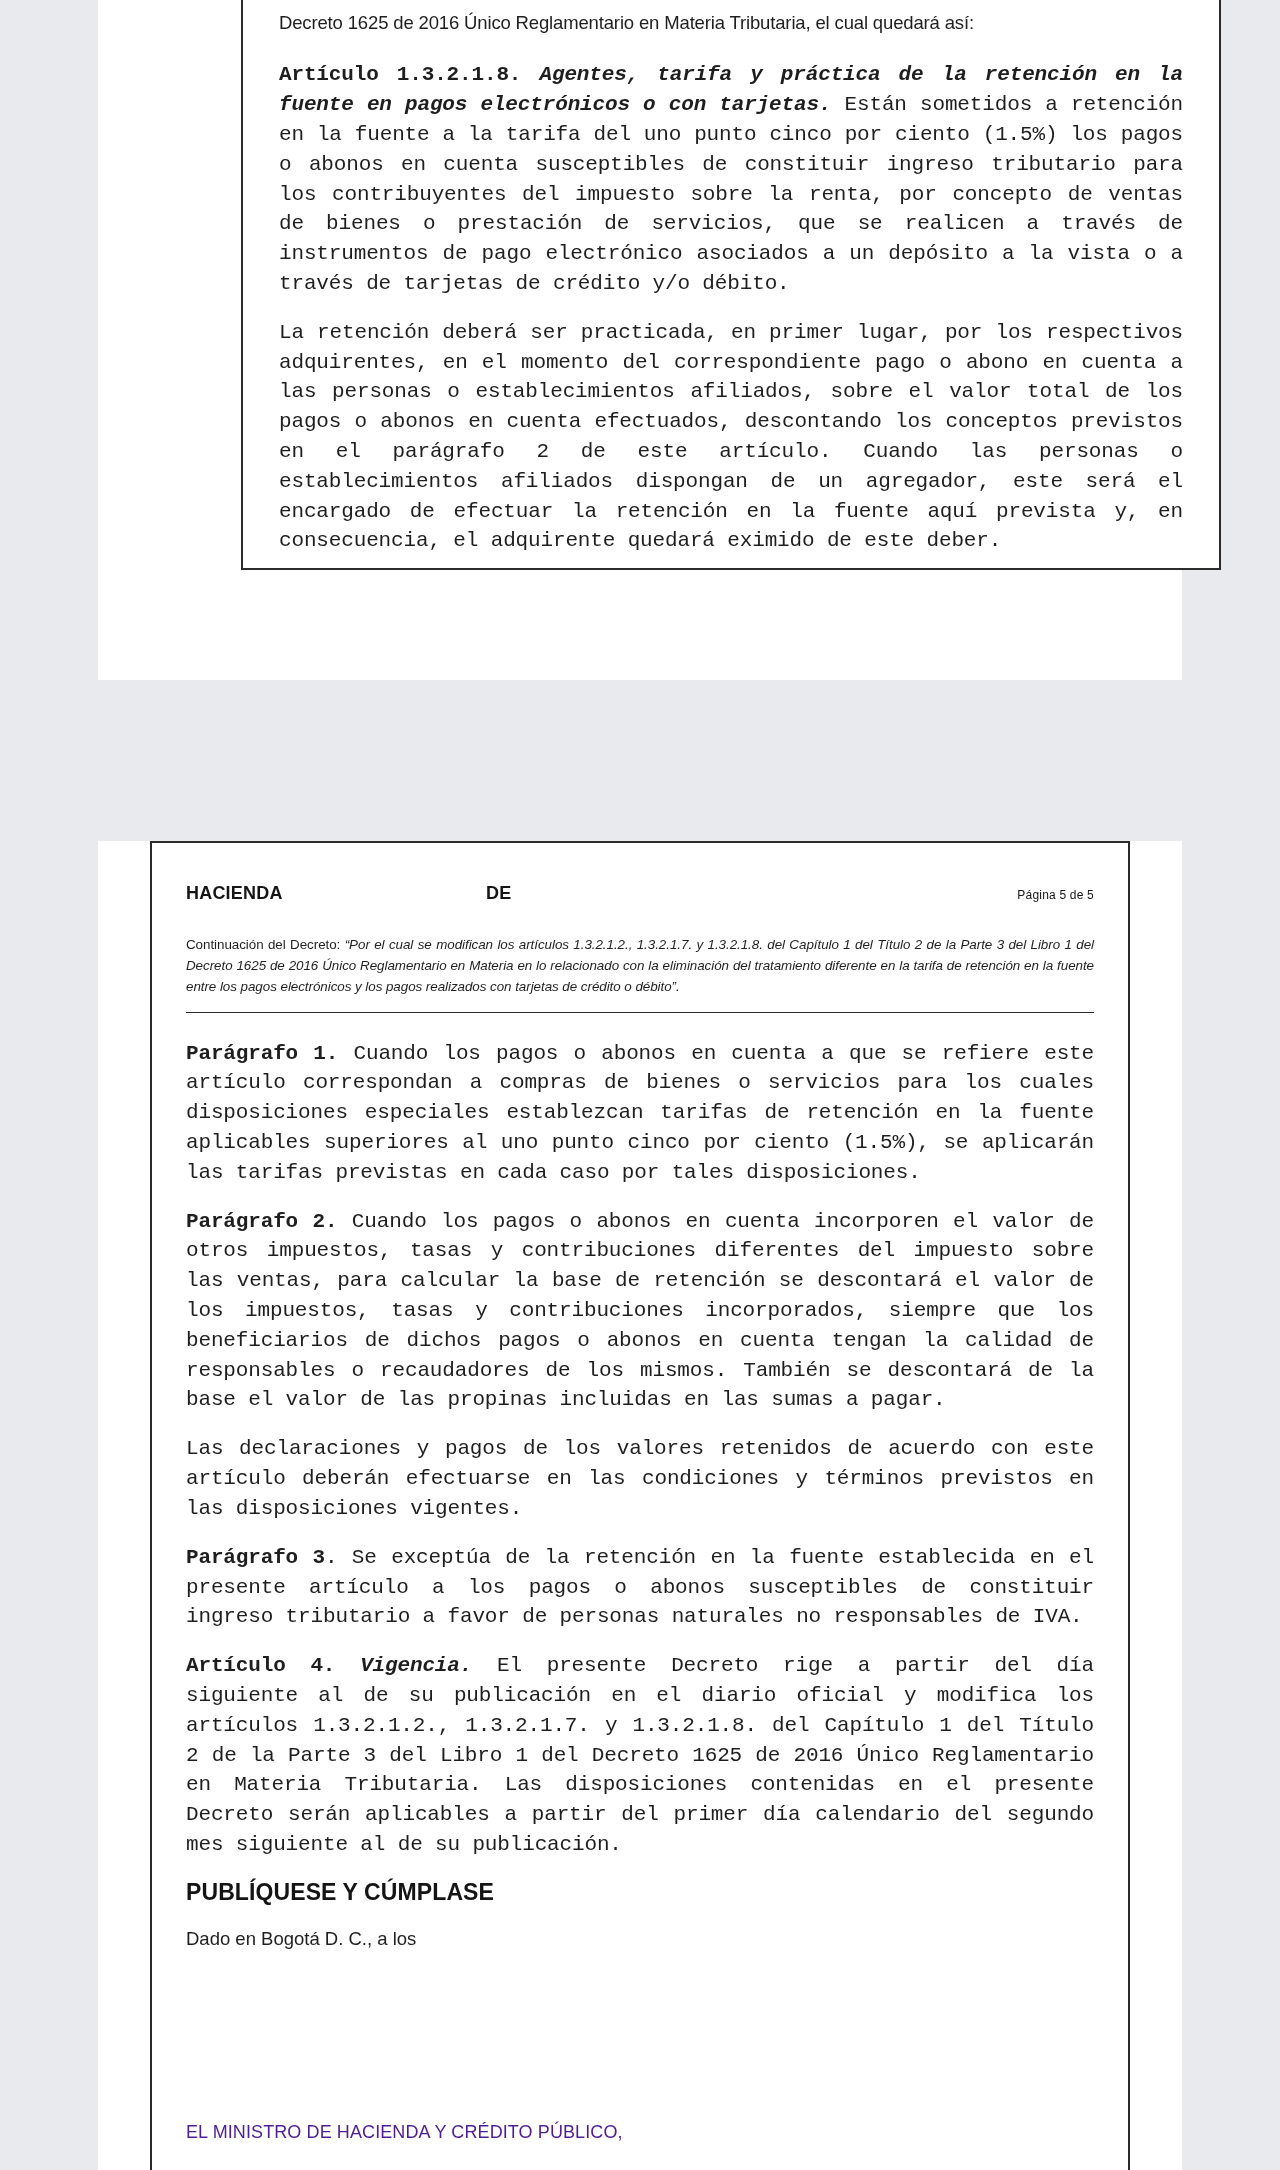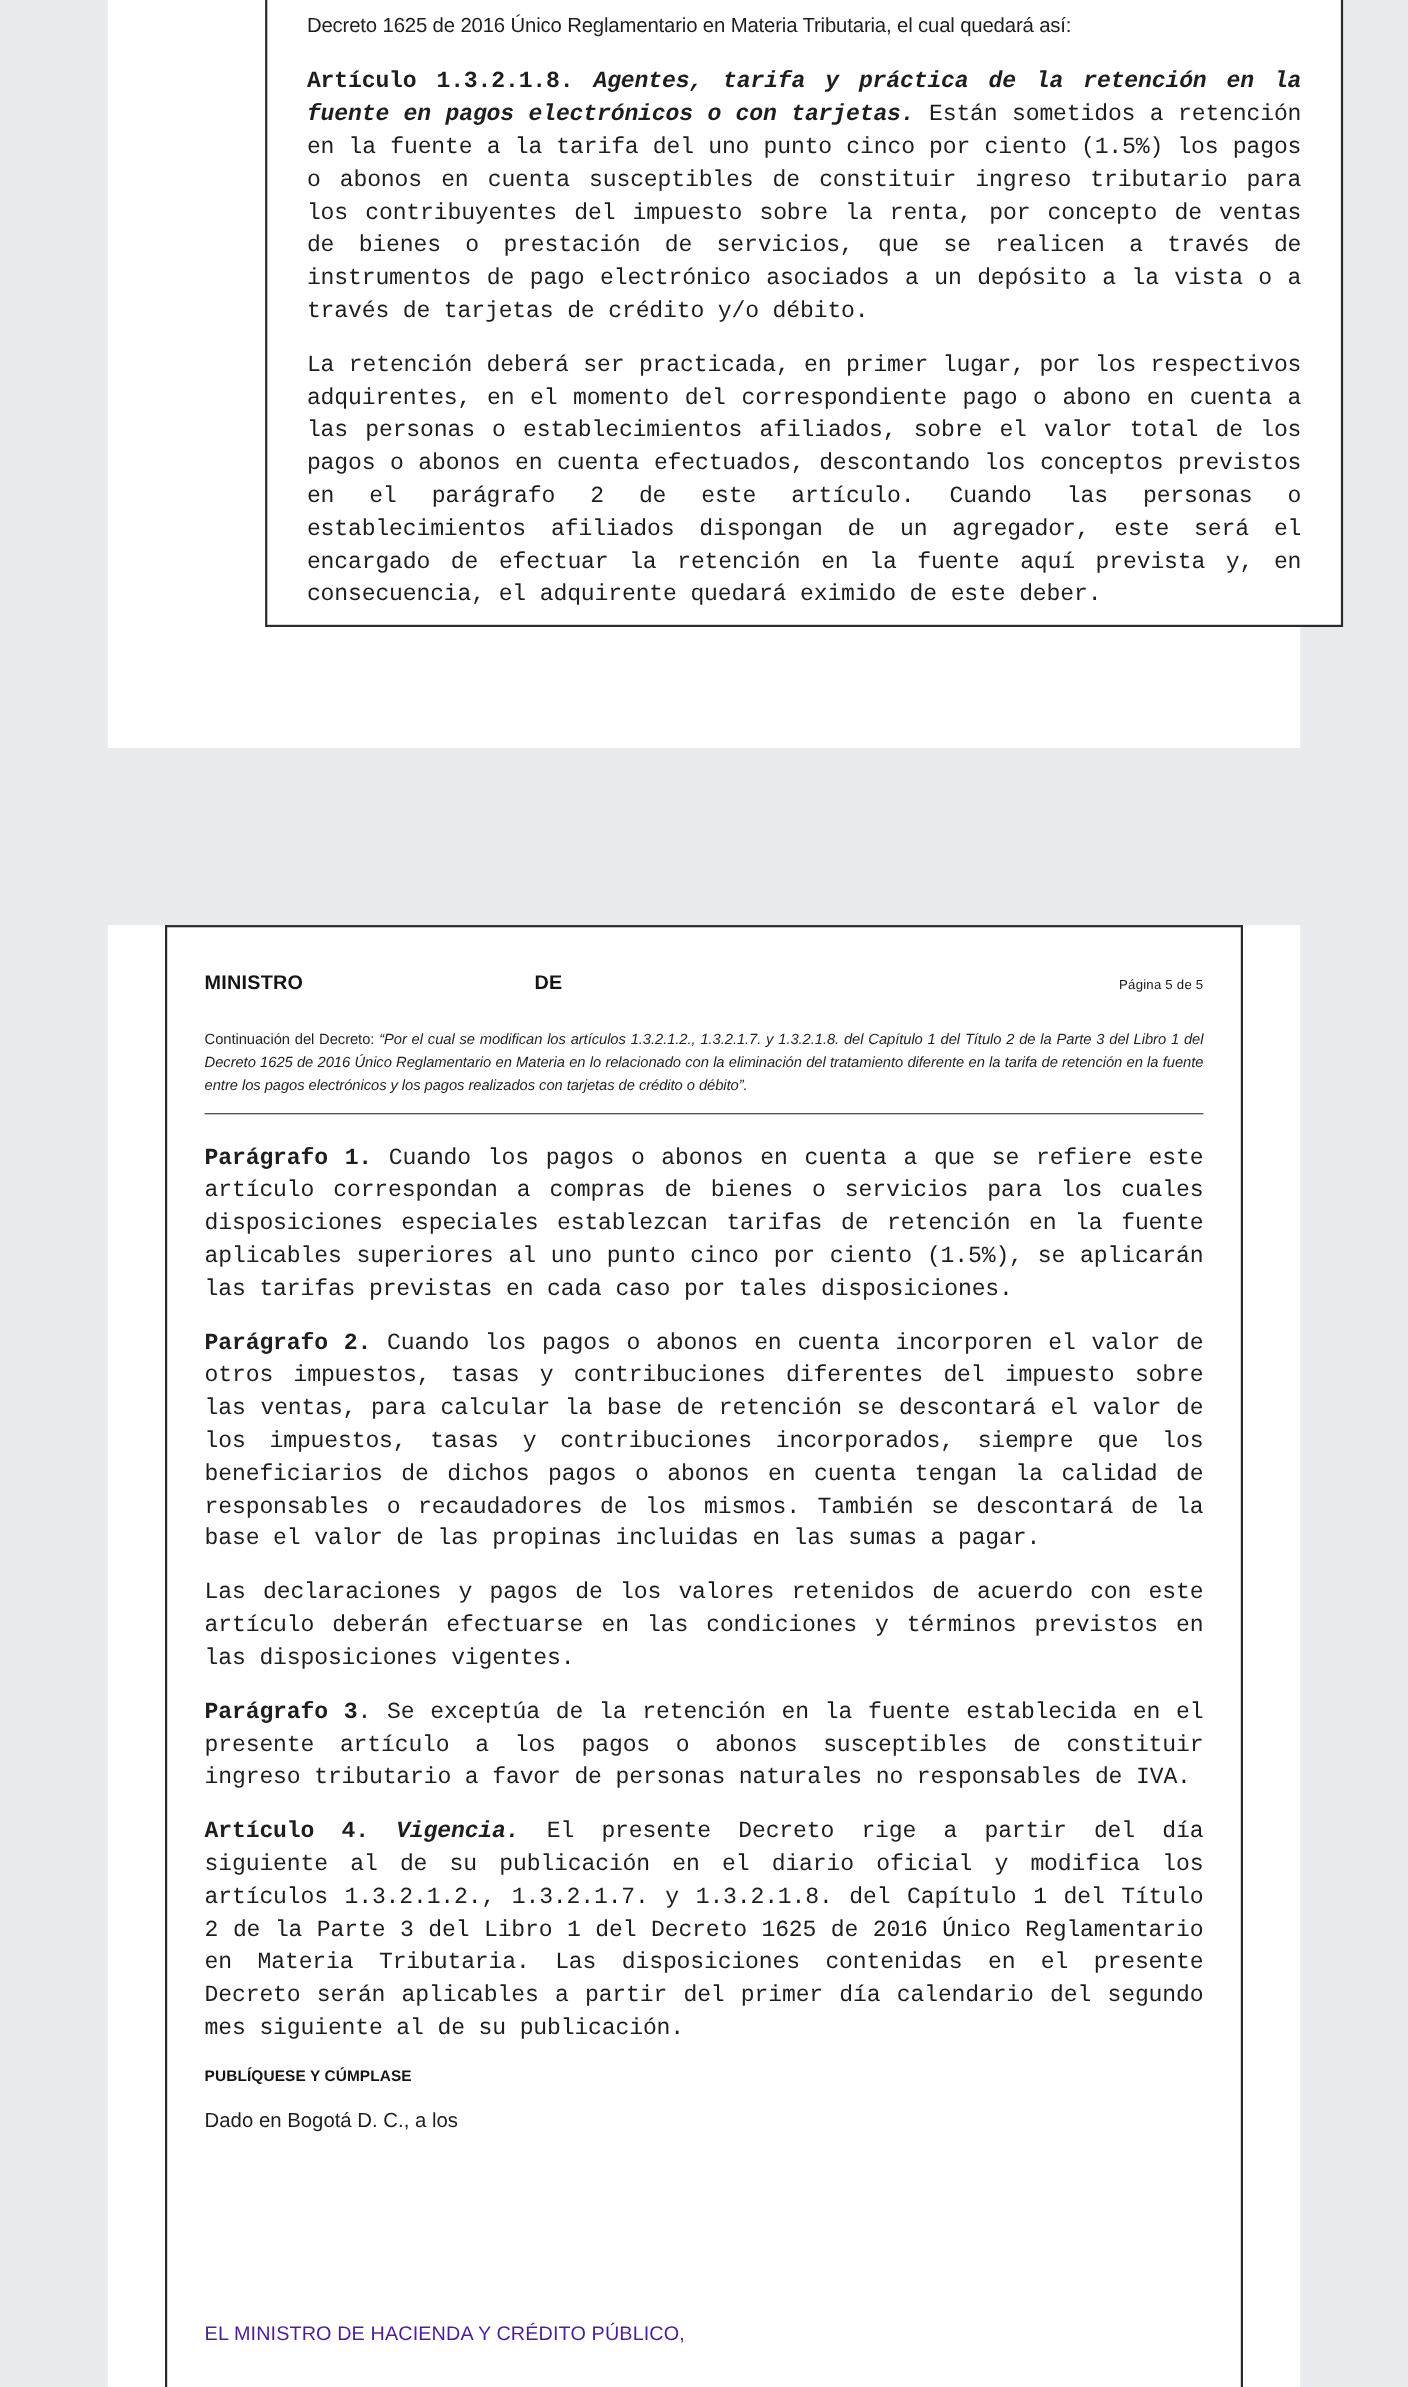--- a/index.html
+++ b/index.html
@@ -109,21 +109,21 @@
     color: #1f1f1f;
     text-align: justify;
     margin: 0 0 26px 0;
     padding-bottom: 14px;
     border-bottom: 1.5px solid #2b2b2b;
     letter-spacing: -0.05px;
   }
   .continuation i { font-style: italic; }
 
   .section-head {
-    font-size: 14px;
+    font-size: 23px;
     font-weight: bold;
     color: #141414;
     margin: 0 0 22px 0;
     letter-spacing: 0.1px;
   }
   .plain-line {
     font-size: 18.5px;
     color: #1e1e1e;
     margin: 0 0 22px 0;
   }
@@ -156,21 +156,21 @@
 
     </div>
   </div>
 
   <div class="page-gap"></div>
 
   <div class="page-sheet second">
     <div class="decree-frame frame-second">
 
       <div class="doc-head">
-        <span class="dh-left">MINISTRO</span>
+        <span class="dh-left">HACIENDA</span>
         <span class="dh-mid">DE</span>
         <span class="dh-right">Página 5 de 5</span>
       </div>
 
       <div class="continuation">
         <span>Continuación del Decreto: </span><i>“Por el cual se modifican los artículos 1.3.2.1.2., 1.3.2.1.7. y 1.3.2.1.8. del Capítulo 1 del Título 2 de la Parte 3 del Libro 1 del Decreto 1625 de 2016 Único Reglamentario en Materia en lo relacionado con la eliminación del tratamiento diferente en la tarifa de retención en la fuente entre los pagos electrónicos y los pagos realizados con tarjetas de crédito o débito”.</i>
       </div>
 
 
       <p class="body-par">

